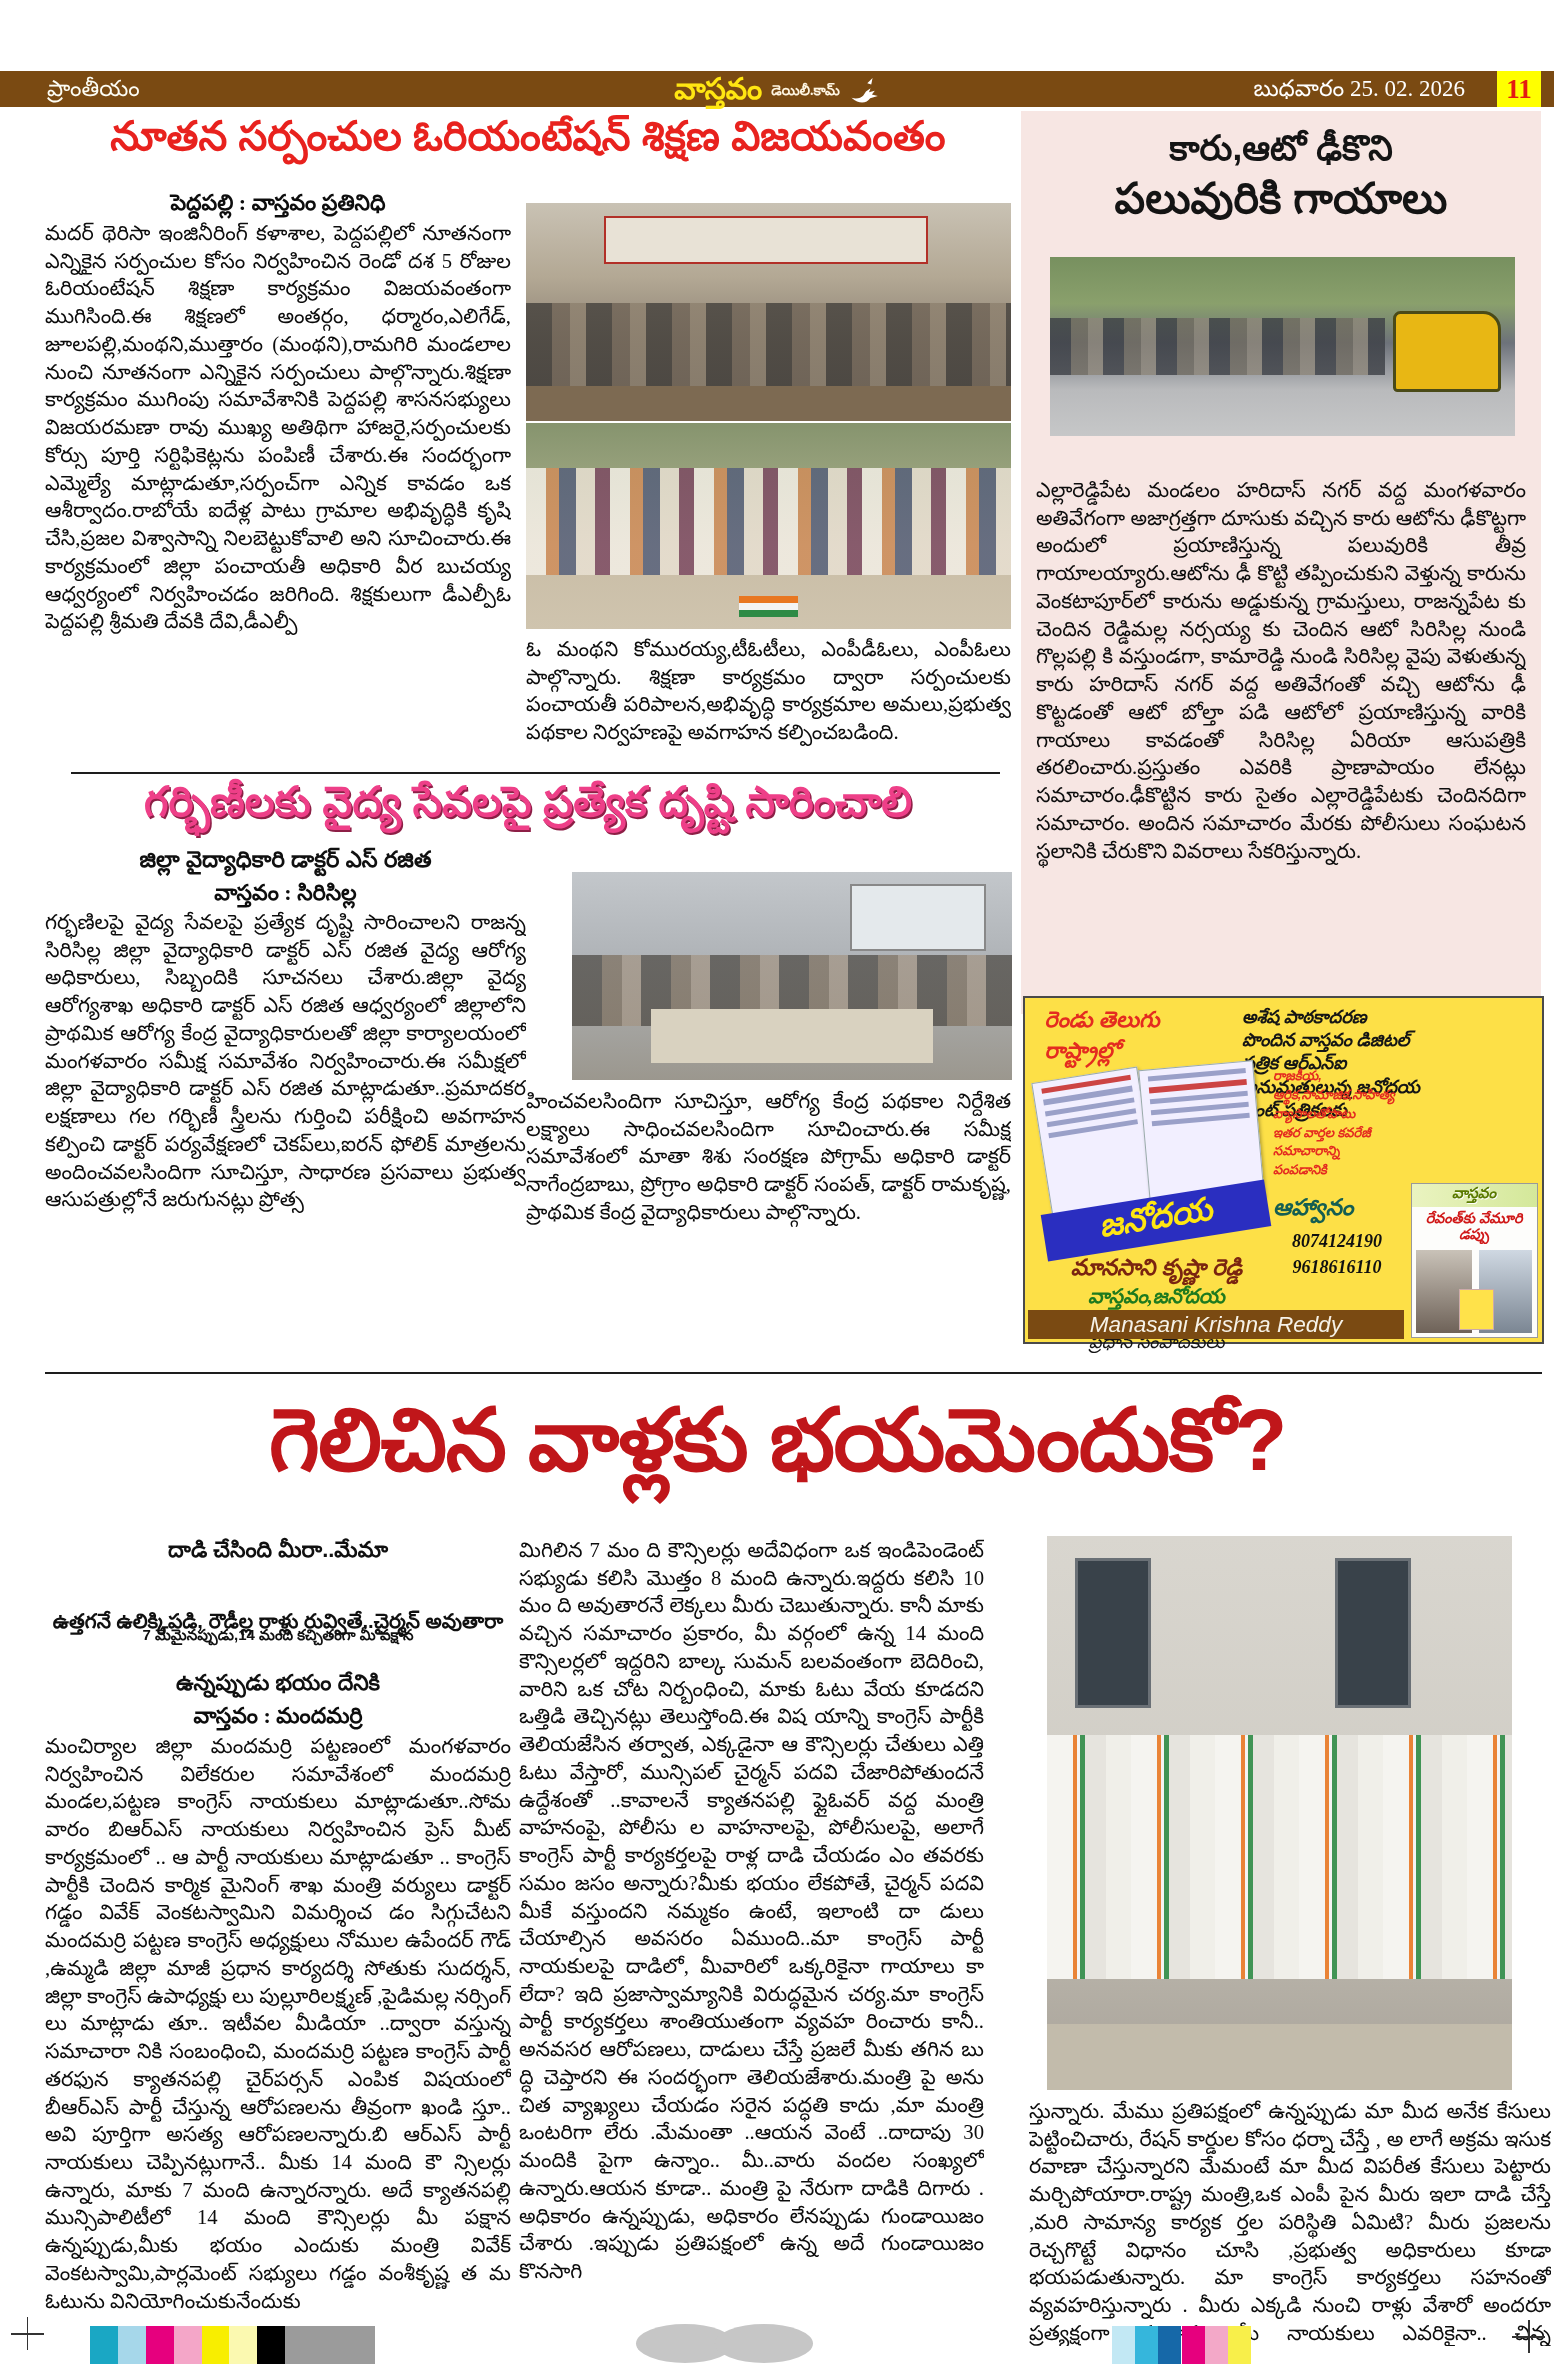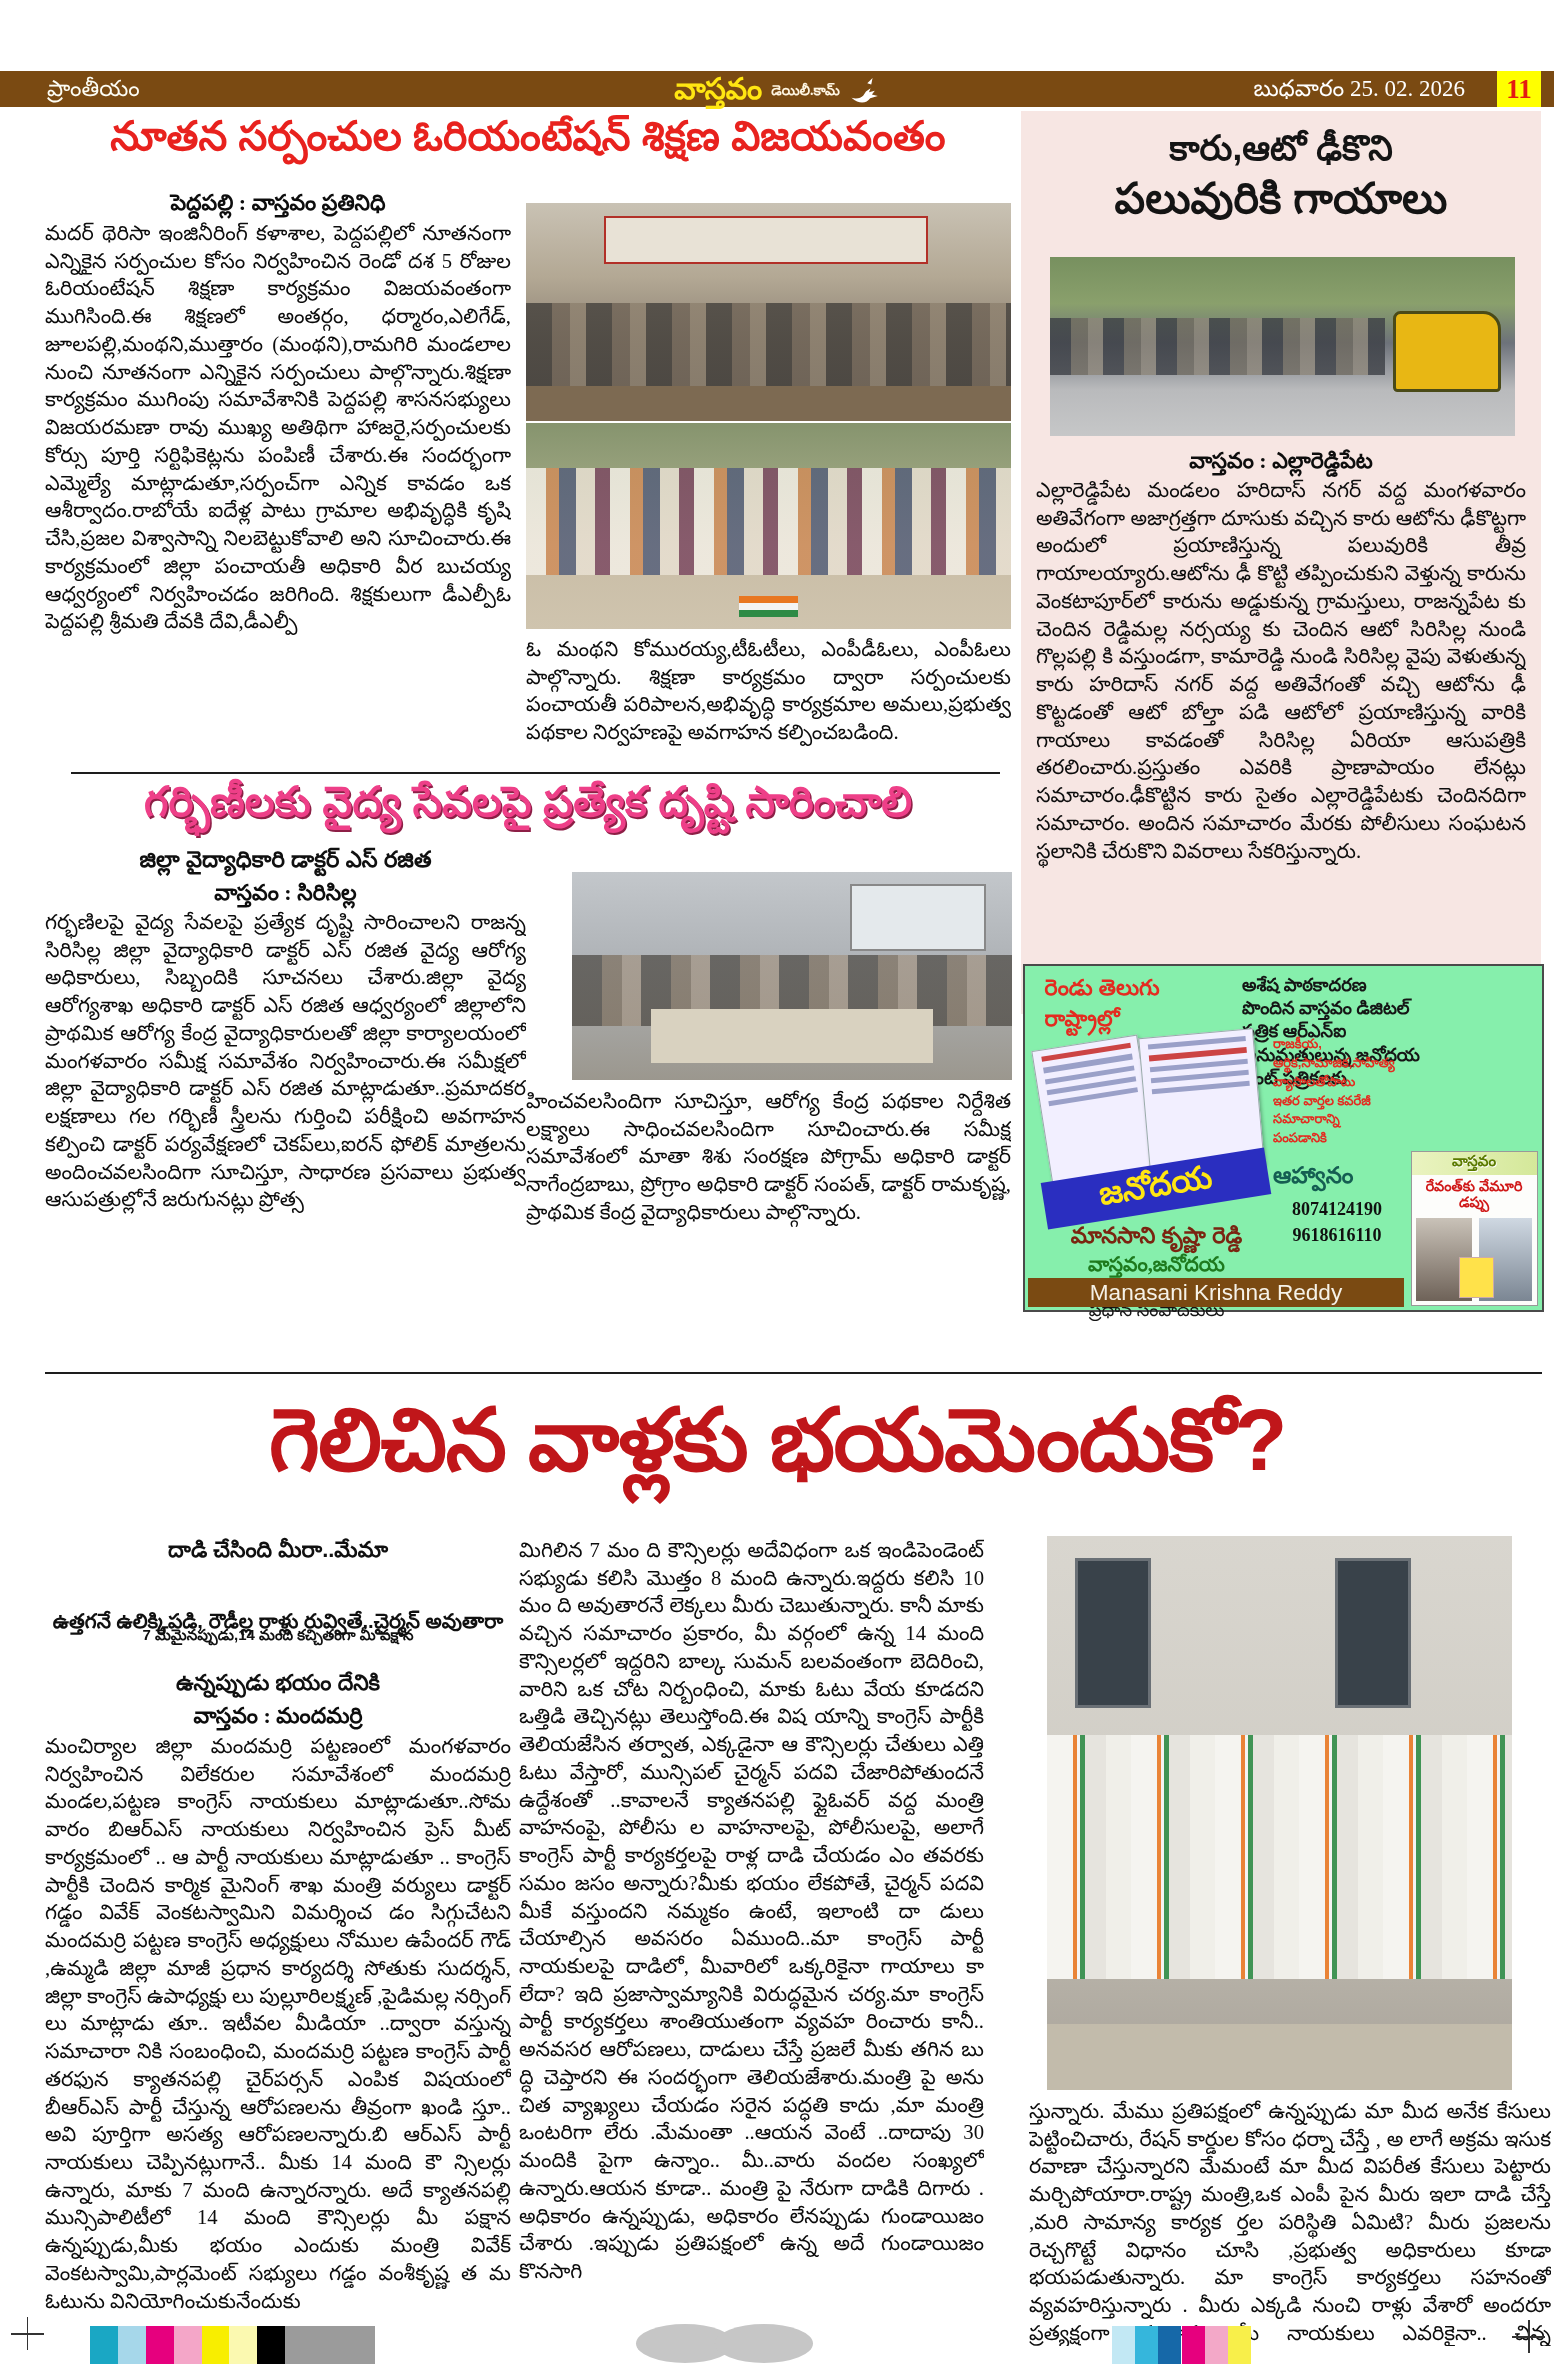--- a/index.html
+++ b/index.html
@@ -56,21 +56,21 @@
   .ph4 .auto{position:absolute;right:3%;top:30%;width:22%;height:42%;background:#e8b714;border:3px solid #4a4a18;border-radius:7.5px 18px 4.5px 4.5px;}
   .ph5{background:linear-gradient(180deg,#d9d6cf 0%,#cfccc4 55%,#b5b0a6 80%,#a8a299 100%);}
   .ph5 .win1,.ph5 .win2{position:absolute;top:4%;width:15%;height:26%;background:#39424a;border:3px solid #6a7076;}
   .ph5 .win1{left:6%;} .ph5 .win2{left:62%;}
   .ph5 .men{position:absolute;left:0;top:36%;width:100%;height:44%;
        background:repeating-linear-gradient(90deg,#f5f4f0 0 33px,#e6e4de 33px 59px,#f0efe9 59px 84px);}
   .ph5 .scarves{position:absolute;left:0;top:36%;width:100%;height:44%;
        background:repeating-linear-gradient(90deg,transparent 0 25.6px,#e87722 25.6px 30px,#f4f4f4 30px 33px,#2e8b46 33px 38px,transparent 38px 84px);opacity:.9;}
   .ph5 .floor{position:absolute;left:0;bottom:0;width:100%;height:12%;background:#c2bbab;}
   
-  .ad-box{left:1023px;top:964px;width:517px;height:344px;background:#86efac;border:2.3px solid #4a4a4a;}
+  .ad-box{left:1023px;top:996px;width:517px;height:344px;background:#fde047;border:2.3px solid #4a4a4a;font-style:italic;}
   .ad-red-head{position:absolute;left:19.6px;top:9px;width:192px;font-size:22px;font-weight:bold;color:#e42b20;
        font-family:"Liberation Sans","DejaVu Sans",sans-serif;}
   .ad-top-black{position:absolute;left:217px;top:7.5px;width:181px;font-size:18px;font-weight:bold;line-height:1.3;color:#151515;}
   .ad-thumbs{position:absolute;left:13.5px;top:65px;width:226px;height:188px;}
   .ad-card{position:absolute;background:#f2efff;border:1.5px solid #9aa;box-shadow:1.5px 2.3px 3.8px rgba(0,0,0,.3);}
   .ad-card.c1{left:3px;top:10.5px;width:105px;height:143px;transform:rotate(-9deg);}
   .ad-card.c2{left:105px;top:1.5px;width:113px;height:135px;transform:rotate(-5deg);}
   .ad-card .mini-line{height:5.3px;background:#9aa0c8;margin:6px 7.5px 0 7.5px;}
   .ad-card .mini-line.red{background:#cc4444;}
   .ad-banner{position:absolute;left:4.5px;top:134px;width:226px;height:47px;background:#2a2ec0;transform:rotate(-9deg);
@@ -149,21 +149,20 @@
   </div>
   <div class="abs body-text" style="left:526px;top:1088px;width:485px;height:241px;">హించవలసిందిగా సూచిస్తూ, ఆరోగ్య కేంద్ర పథకాల నిర్దేశిత లక్ష్యాలు సాధించవలసిందిగా సూచించారు.ఈ సమీక్ష సమావేశంలో మాతా శిశు సంరక్షణ పోగ్రామ్ అధికారి డాక్టర్ నాగేంద్రబాబు, ప్రోగ్రాం అధికారి డాక్టర్ సంపత్, డాక్టర్ రామకృష్ణ, ప్రాథమిక కేంద్ర వైద్యాధికారులు పాల్గొన్నారు.</div>
 
   <div class="abs a3-panel"></div>
   <div class="abs a3-head1">కారు,ఆటో  ఢీకొని</div>
   <div class="abs a3-head2">పలువురికి గాయాలు</div>
   <div class="abs photo ph4" style="left:1050px;top:257px;width:465px;height:179px;">
     <div class="crowd"></div>
     <div class="auto"></div>
   </div>
-  <div class="abs dateline" style="left:1021px;top:448px;width:520px;">వాస్తవం : ఎల్లారెడ్డిపేట</div>
   <div class="abs body-text" style="left:1036px;top:477px;width:490px;height:531px;">ఎల్లారెడ్డిపేట మండలం హరిదాస్ నగర్ వద్ద మంగళవారం అతివేగంగా అజాగ్రత్తగా దూసుకు వచ్చిన కారు ఆటోను ఢీకొట్టగా అందులో ప్రయాణిస్తున్న పలువురికి తీవ్ర గాయాలయ్యారు.ఆటోను ఢీ కొట్టి తప్పించుకుని వెళ్తున్న కారును వెంకటాపూర్‌లో కారును అడ్డుకున్న గ్రామస్తులు, రాజన్నపేట కు చెందిన రెడ్డిమల్ల నర్సయ్య కు చెందిన ఆటో సిరిసిల్ల నుండి గొల్లపల్లి కి వస్తుండగా, కామారెడ్డి నుండి సిరిసిల్ల వైపు వెళుతున్న కారు హరిదాస్ నగర్ వద్ద అతివేగంతో వచ్చి ఆటోను ఢీ కొట్టడంతో ఆటో బోల్తా పడి ఆటోలో ప్రయాణిస్తున్న వారికి గాయాలు కావడంతో సిరిసిల్ల ఏరియా ఆసుపత్రికి తరలించారు.ప్రస్తుతం ఎవరికి ప్రాణాపాయం లేనట్లు సమాచారం.ఢీకొట్టిన కారు సైతం ఎల్లారెడ్డిపేటకు చెందినదిగా సమాచారం. అందిన సమాచారం మేరకు పోలీసులు సంఘటన స్థలానికి చేరుకొని వివరాలు సేకరిస్తున్నారు.</div>
 
   <div class="abs ad-box">
     <div class="ad-red-head">రెండు తెలుగు రాష్ట్రాల్లో</div>
     <div class="ad-top-black">అశేష పాఠకాదరణ పొందిన వాస్తవం డిజిటల్ పత్రిక ఆర్ఎన్ఐ అనుమతులున్న జనోదయ ప్రింట్ పత్రికలకు</div>
     <div class="ad-thumbs">
       <div class="ad-card c1">
         <div class="mini-line red"></div>
           <div class="mini-line"></div>
           <div class="mini-line"></div>

